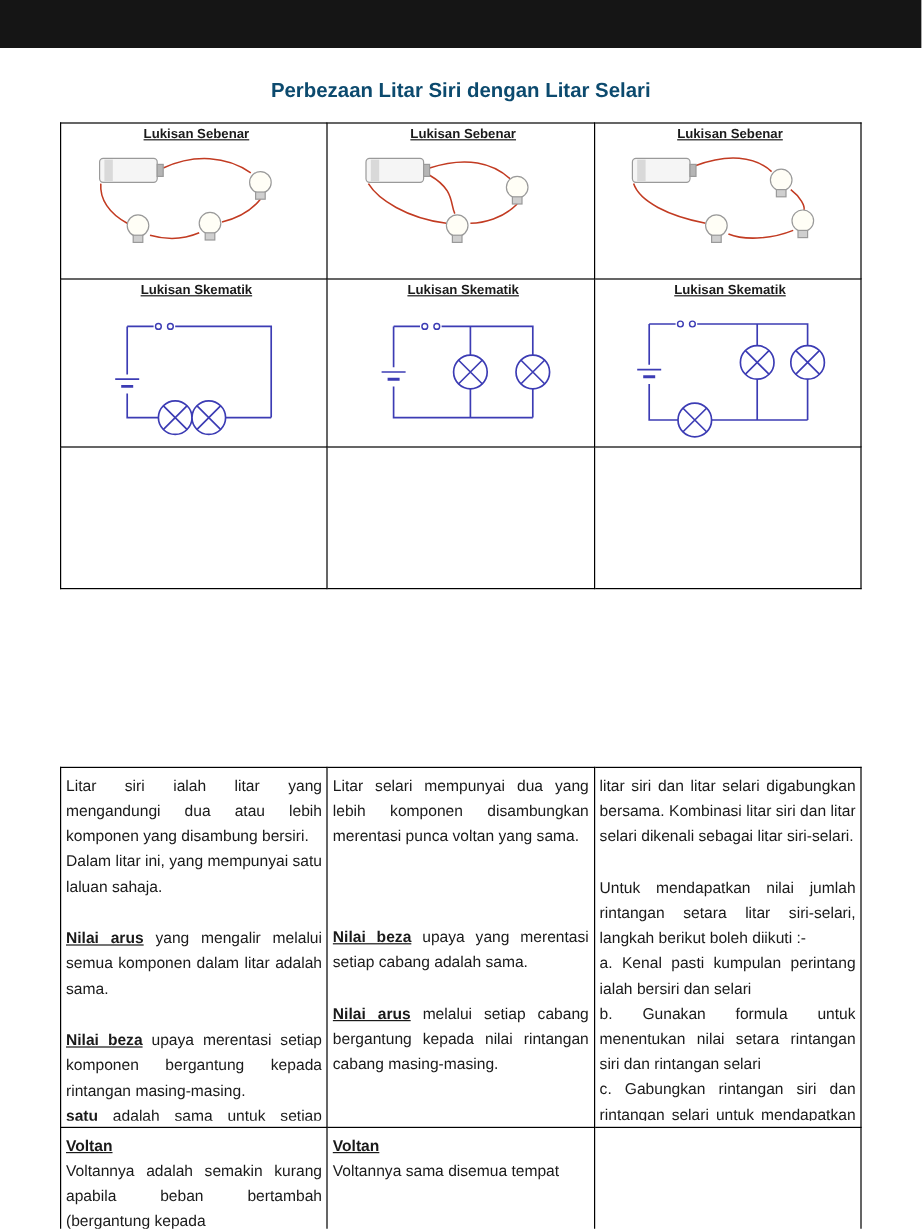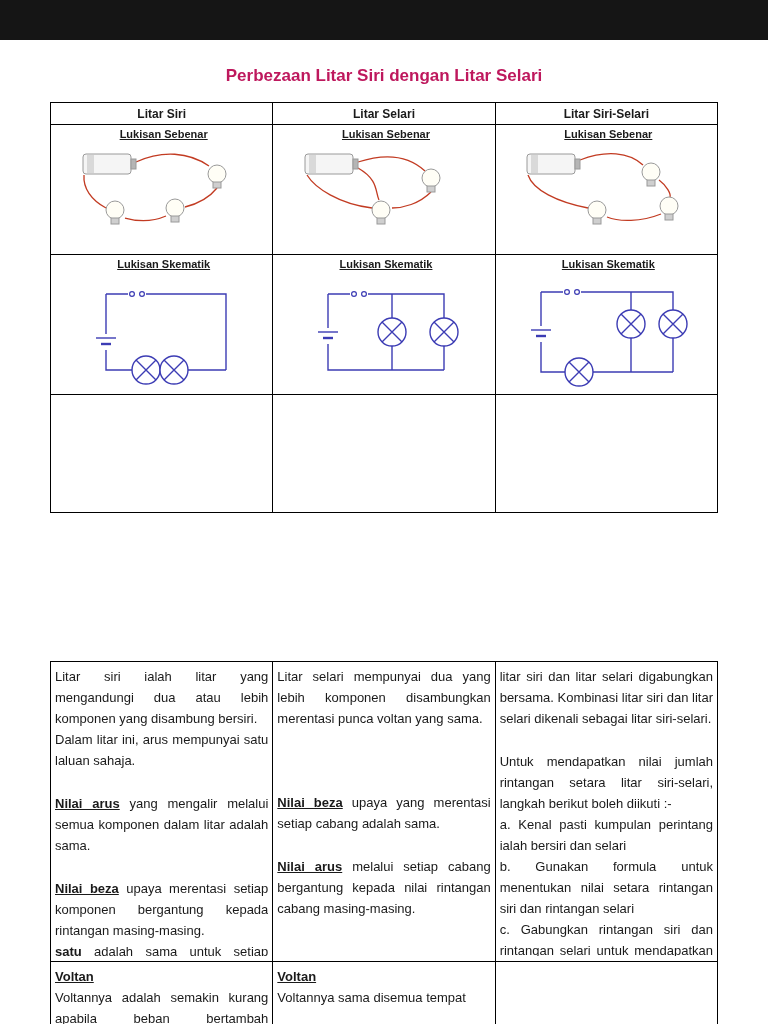--- a/index.html
+++ b/index.html
@@ -6,21 +6,21 @@
   html, body { background:#ffffff; }
   body {
     width:768px; height:1024px; overflow:hidden;
     font-family:"Liberation Sans", sans-serif;
     color:#1a1a1a;
     position:relative;
   }
   .topbar { width:768px; height:40px; background:#151515; }
   .page-title {
     text-align:center; font-size:17px; font-weight:bold;
-    margin-top:26px; margin-bottom:16px; color:#be185d;
+    margin-top:26px; margin-bottom:16px; color:#0c4a6e;
   }
   table {
     border-collapse:collapse; table-layout:fixed;
     width:668px; margin-left:50px;
   }
   td, th { border:1px solid #000; vertical-align:top; }
   .t1 th {
     font-size:12px; font-weight:bold; text-align:center;
     height:22px; padding:3px 4px; vertical-align:middle;
   }
@@ -53,25 +53,20 @@
 <body>
 
 <div class="topbar"></div>
 
 <div class="page">
 
   <h1 class="page-title">Perbezaan Litar Siri dengan Litar Selari</h1>
 
   <table class="t1">
     <tbody>
-        <tr>
-      <th>Litar Siri</th>
-      <th>Litar Selari</th>
-      <th>Litar Siri-Selari</th>
-    </tr>
 
     <tr class="sebenar">
       <td>
         <div class="cell-label">Lukisan Sebenar</div>
         <svg class="real" width="210" height="96" viewBox="0 0 210 96">
           <path class="wire" d="M79 18 C 105 6 132 8 152 22"></path>
           <path class="wire" d="M160 44 C 152 54 140 60 128 63"></path>
           <path class="wire" d="M109 72 C 95 78 82 78 68 74"></path>
           <path class="wire" d="M49 64 C 34 56 26 44 27 31"></path>
           <g>
@@ -211,21 +206,21 @@
     </tr>
   </tbody>
     </table>
 
   <table class="t2">
     <tbody>
         <tr class="desc">
       <td>
         <div class="clip">
           <p>Litar siri ialah litar yang mengandungi dua atau lebih komponen yang disambung bersiri.</p>
-          <p>Dalam litar ini, arus mempunyai satu laluan sahaja.</p>
+          <p>Dalam litar ini, yang mempunyai satu laluan sahaja.</p>
           <p class="gap1"><b>Nilai arus</b><span> yang mengalir melalui semua komponen dalam litar adalah sama.</span></p>
           <p class="gap1"><b>Nilai beza</b><span> upaya merentasi setiap komponen bergantung kepada rintangan masing-masing.</span></p>
           <p><b>satu</b><span> adalah sama untuk setiap perintang.</span></p>
         </div>
       </td>
       <td>
         <div class="clip">
           <p>Litar selari mempunyai dua yang lebih komponen disambungkan merentasi punca voltan yang sama.</p>
           <p class="gap3"><b>Nilai beza</b><span> upaya yang merentasi setiap cabang adalah sama.</span></p>
           <p class="gap1"><b>Nilai arus</b><span> melalui setiap cabang bergantung kepada nilai rintangan cabang masing-masing.</span></p>

